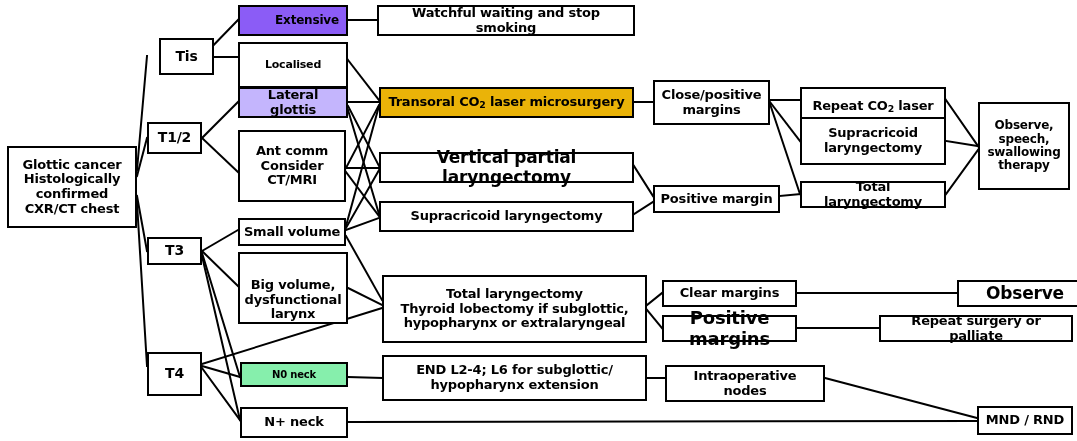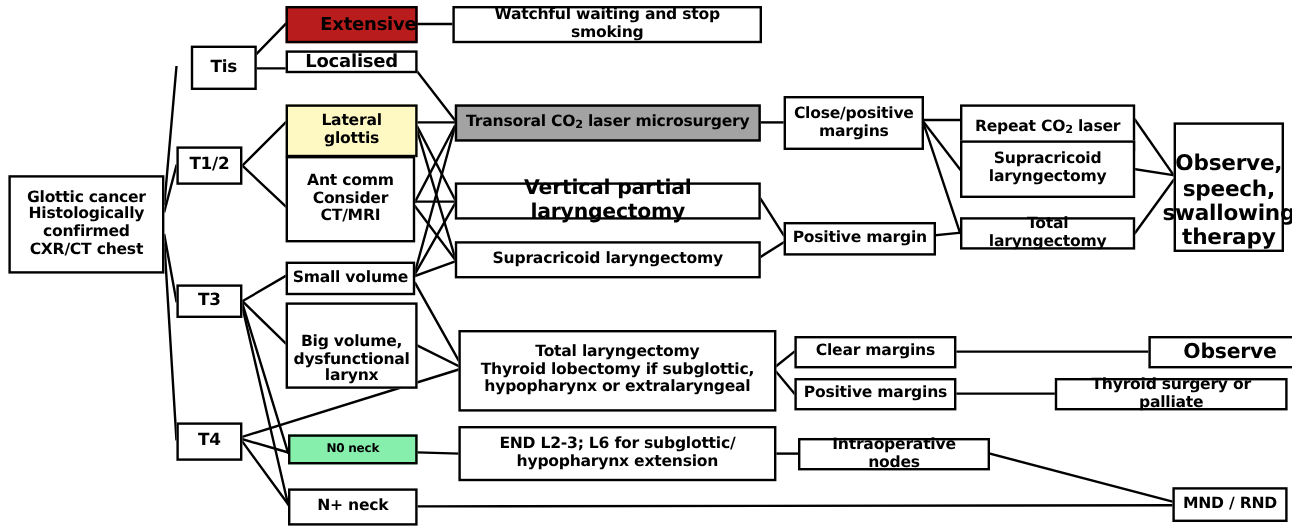--- a/index.html
+++ b/index.html
@@ -107,30 +107,30 @@
       </div>
       <div class="node" style="left: 147px; top: 38px; width: 55px; height: 37px; font-size: 14px; border-color: rgb(0, 0, 0); background: rgb(255, 255, 255); margin-left: 12px;">
         <span class="node-label">Tis</span>
       </div>
       <div class="node" style="left: 147px; top: 122px; width: 55px; height: 32px; font-size: 14px; border-color: rgb(0, 0, 0); background: rgb(255, 255, 255);">
         <span class="node-label">T1/2</span>
       </div>
       <div class="node" style="left: 147px; top: 237px; width: 55px; height: 28px; font-size: 14px; border-color: rgb(0, 0, 0); background: rgb(255, 255, 255);">
         <span class="node-label">T3</span>
       </div>
-      <div class="node" style="left: 147px; top: 352px; width: 55px; height: 32px; font-size: 14px; border-color: rgb(0, 0, 0); background: rgb(255, 255, 255);">
+      <div class="node" style="left: 147px; top: 352px; width: 55px; height: 44px; font-size: 14px; border-color: rgb(0, 0, 0); background: rgb(255, 255, 255);">
         <span class="node-label">T4</span>
       </div>
-      <div class="node" style="left: 238px; top: 5px; width: 110px; height: 31px; font-size: 15px; border-color: rgb(0, 0, 0); background: #b91c1c; padding-left: 28px;">
+      <div class="node" style="left: 238px; top: 5px; width: 110px; height: 31px; font-size: 12px; border-color: rgb(0, 0, 0); background: #8b5cf6; padding-left: 28px;">
         <span class="node-label">Extensive</span>
       </div>
-      <div class="node" style="left: 238px; top: 42px; width: 110px; height: 19px; font-size: 15px; border-color: rgb(0, 0, 0); background: rgb(255, 255, 255);">
+      <div class="node" style="left: 238px; top: 42px; width: 110px; height: 46px; font-size: 11px; border-color: rgb(0, 0, 0); background: rgb(255, 255, 255);">
         <span class="node-label">Localised</span>
       </div>
-      <div class="node" style="left: 238px; top: 87px; width: 110px; height: 44px; font-size: 13px; border-color: rgb(0, 0, 0); background: #fef9c3;">
+      <div class="node" style="left: 238px; top: 87px; width: 110px; height: 31px; font-size: 13px; border-color: rgb(0, 0, 0); background: #c4b5fd;">
         <span class="node-label">Lateral glottis</span>
       </div>
       <div class="node" style="left: 238px; top: 130px; width: 108px; height: 72px; font-size: 13px; border-color: rgb(0, 0, 0); background: rgb(255, 255, 255);">
         <span class="node-label">Ant comm
 Consider
 CT/MRI</span>
       </div>
       <div class="node" style="left: 238px; top: 218px; width: 108px; height: 28px; font-size: 13px; border-color: rgb(0, 0, 0); background: rgb(255, 255, 255);">
         <span class="node-label">Small volume</span>
       </div>
@@ -141,73 +141,73 @@
       </div>
       <div class="node" style="left: 240px; top: 362px; width: 108px; height: 25px; font-size: 10px; border-color: rgb(0, 0, 0); background: #86efac;">
         <span class="node-label">N0 neck</span>
       </div>
       <div class="node" style="left: 240px; top: 407px; width: 108px; height: 31px; font-size: 13px; border-color: rgb(0, 0, 0); background: rgb(255, 255, 255);">
         <span class="node-label">N+ neck</span>
       </div>
       <div class="node" style="left: 377px; top: 5px; width: 258px; height: 31px; font-size: 13px; border-color: rgb(0, 0, 0); background: rgb(255, 255, 255);">
         <span class="node-label">Watchful waiting and stop smoking</span>
       </div>
-      <div class="node" style="left: 379px; top: 87px; width: 255px; height: 31px; font-size: 13px; border-color: rgb(0, 0, 0); background: #a3a3a3;">
+      <div class="node" style="left: 379px; top: 87px; width: 255px; height: 31px; font-size: 13px; border-color: rgb(0, 0, 0); background: #eab308;">
         <span class="node-label">Transoral CO<sub>2</sub> laser microsurgery</span>
       </div>
       <div class="node" style="left: 379px; top: 152px; width: 255px; height: 31px; font-size: 17px; border-color: rgb(0, 0, 0); background: rgb(255, 255, 255);">
         <span class="node-label">Vertical partial laryngectomy</span>
       </div>
       <div class="node" style="left: 379px; top: 201px; width: 255px; height: 31px; font-size: 13px; border-color: rgb(0, 0, 0); background: rgb(255, 255, 255);">
         <span class="node-label">Supracricoid laryngectomy</span>
       </div>
       <div class="node" style="left: 382px; top: 275px; width: 265px; height: 68px; font-size: 13px; border-color: rgb(0, 0, 0); background: rgb(255, 255, 255);">
         <span class="node-label">Total laryngectomy
 Thyroid lobectomy if subglottic,
 hypopharynx  or extralaryngeal</span>
       </div>
       <div class="node" style="left: 382px; top: 355px; width: 265px; height: 46px; font-size: 13px; border-color: rgb(0, 0, 0); background: rgb(255, 255, 255);">
-        <span class="node-label">END L2-3; L6 for subglottic/
+        <span class="node-label">END L2-4; L6 for subglottic/
 hypopharynx extension</span>
       </div>
       <div class="node" style="left: 653px; top: 80px; width: 117px; height: 45px; font-size: 13px; border-color: rgb(0, 0, 0); background: rgb(255, 255, 255);">
         <span class="node-label">Close/positive
 margins</span>
       </div>
       <div class="node" style="left: 653px; top: 185px; width: 127px; height: 28px; font-size: 13px; border-color: rgb(0, 0, 0); background: rgb(255, 255, 255);">
         <span class="node-label">Positive  margin</span>
       </div>
       <div class="node" style="left: 662px; top: 280px; width: 135px; height: 27px; font-size: 13px; border-color: rgb(0, 0, 0); background: rgb(255, 255, 255);">
         <span class="node-label">Clear margins</span>
       </div>
-      <div class="node" style="left: 662px; top: 315px; width: 135px; height: 27px; font-size: 13px; border-color: rgb(0, 0, 0); background: rgb(255, 255, 255);">
+      <div class="node" style="left: 662px; top: 315px; width: 135px; height: 27px; font-size: 18px; border-color: rgb(0, 0, 0); background: rgb(255, 255, 255);">
         <span class="node-label">Positive margins</span>
       </div>
-      <div class="node" style="left: 665px; top: 365px; width: 160px; height: 27px; font-size: 13px; border-color: rgb(0, 0, 0); background: rgb(255, 255, 255);">
+      <div class="node" style="left: 665px; top: 365px; width: 160px; height: 37px; font-size: 13px; border-color: rgb(0, 0, 0); background: rgb(255, 255, 255);">
         <span class="node-label">Intraoperative nodes</span>
       </div>
       <div class="node" style="left: 800px; top: 87px; width: 146px; height: 39px; font-size: 13px; border-color: rgb(0, 0, 0); background: rgb(255, 255, 255);">
         <span class="node-label">Repeat CO<sub>2</sub> laser</span>
       </div>
       <div class="node" style="left: 800px; top: 117px; width: 146px; height: 48px; font-size: 13px; border-color: rgb(0, 0, 0); background: rgb(255, 255, 255);">
         <span class="node-label">Supracricoid
 laryngectomy</span>
       </div>
       <div class="node" style="left: 800px; top: 181px; width: 146px; height: 27px; font-size: 13px; border-color: rgb(0, 0, 0); background: rgb(255, 255, 255);">
         <span class="node-label">Total laryngectomy</span>
       </div>
-      <div class="node" style="left: 978px; top: 102px; width: 92px; height: 108px; font-size: 18px; border-color: rgb(0, 0, 0); background: rgb(255, 255, 255); align-items: flex-end;">
+      <div class="node" style="left: 978px; top: 102px; width: 92px; height: 88px; font-size: 12px; border-color: rgb(0, 0, 0); background: rgb(255, 255, 255);">
         <span class="node-label">Observe,
 speech,
 swallowing
 therapy</span>
       </div>
       <div class="node" style="left: 957px; top: 280px; width: 136px; height: 27px; font-size: 17px; border-color: rgb(0, 0, 0); background: rgb(255, 255, 255);">
         <span class="node-label">Observe</span>
       </div>
       <div class="node" style="left: 879px; top: 315px; width: 194px; height: 27px; font-size: 13px; border-color: rgb(0, 0, 0); background: rgb(255, 255, 255);">
-        <span class="node-label">Thyroid surgery or palliate</span>
+        <span class="node-label">Repeat surgery or palliate</span>
       </div>
       <div class="node" style="left: 977px; top: 406px; width: 96px; height: 29px; font-size: 13px; border-color: rgb(0, 0, 0); background: rgb(255, 255, 255);">
         <span class="node-label">MND / RND</span>
       </div>
     </div>
 </div>
 
 </body></html>

